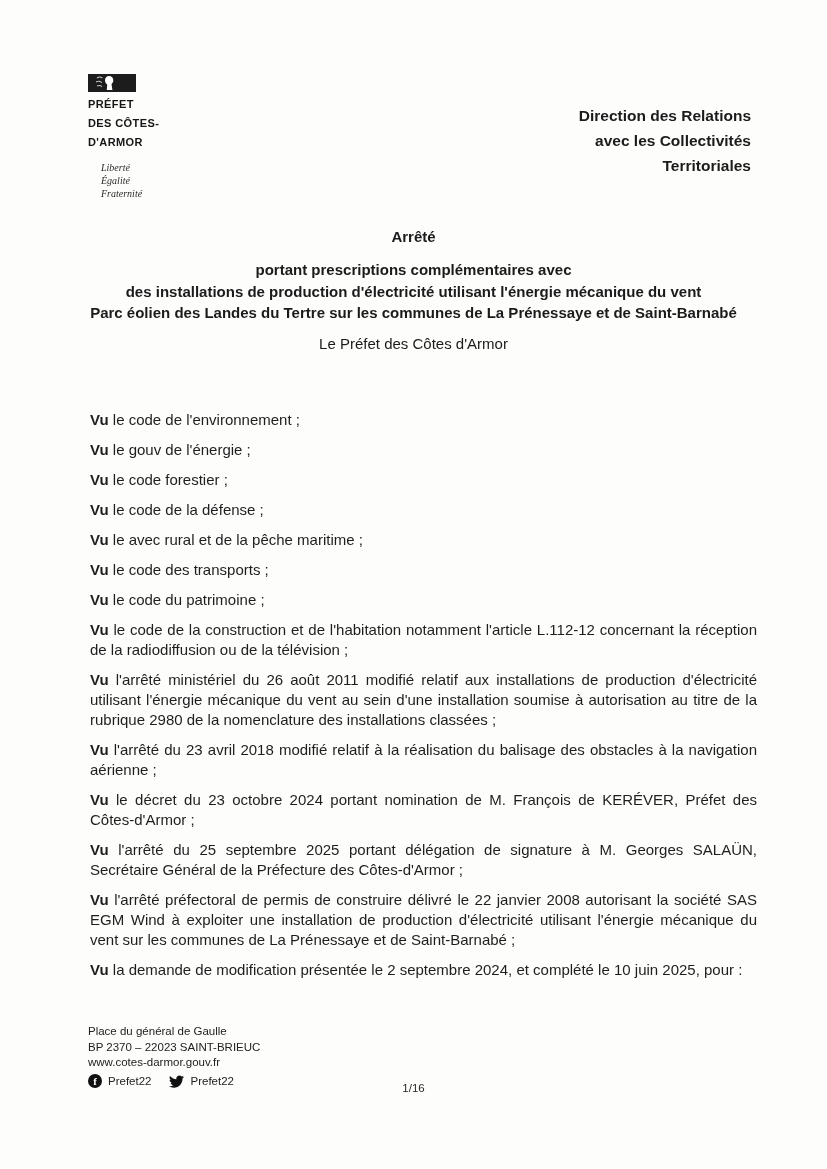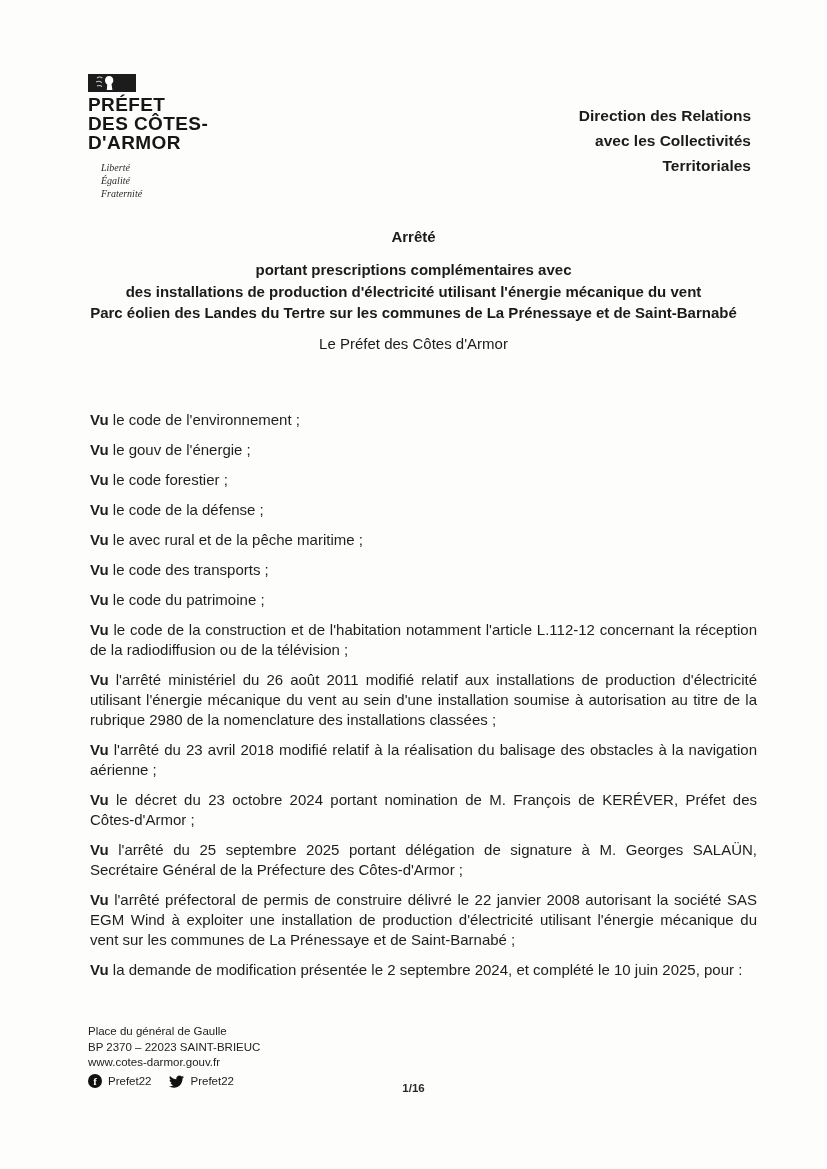--- a/index.html
+++ b/index.html
@@ -11,21 +11,21 @@
     font-family:"Liberation Sans",sans-serif;
     color:#1d1d1d;
     overflow:hidden;
   }
   
   .logo-block{position:absolute;left:88px;top:74px;}
   .marianne{display:block;}
   .logo-title{
     margin-top:3px;
     font-weight:bold;
-    font-size:19px;
+    font-size:11px;
     line-height:19px;
     letter-spacing:.4px;
     color:#161616;
   }
   .motto{
     margin-top:9px;
     font-family:"Liberation Serif",serif;
     font-style:italic;
     font-size:10px;
     line-height:13px;
@@ -85,21 +85,20 @@
     text-align:center;display:inline-block;
   }
   .tw-icon{display:inline-block;margin-left:10px;}
   .social-handle{margin-right:2px;}
   .page-num{
     position:absolute;
     left:0;right:0;top:1082px;
     text-align:center;
     font-size:11.5px;
     color:#2a2a2a;
-    font-weight:bold;
   }
 </style>
 </head>
 <body>
 
 <div class="page">
 
   <div class="logo-block">
     <svg class="marianne" width="48" height="18" viewBox="0 0 48 18" aria-hidden="true">
       <rect width="48" height="18" fill="#1c1c1c"></rect>

